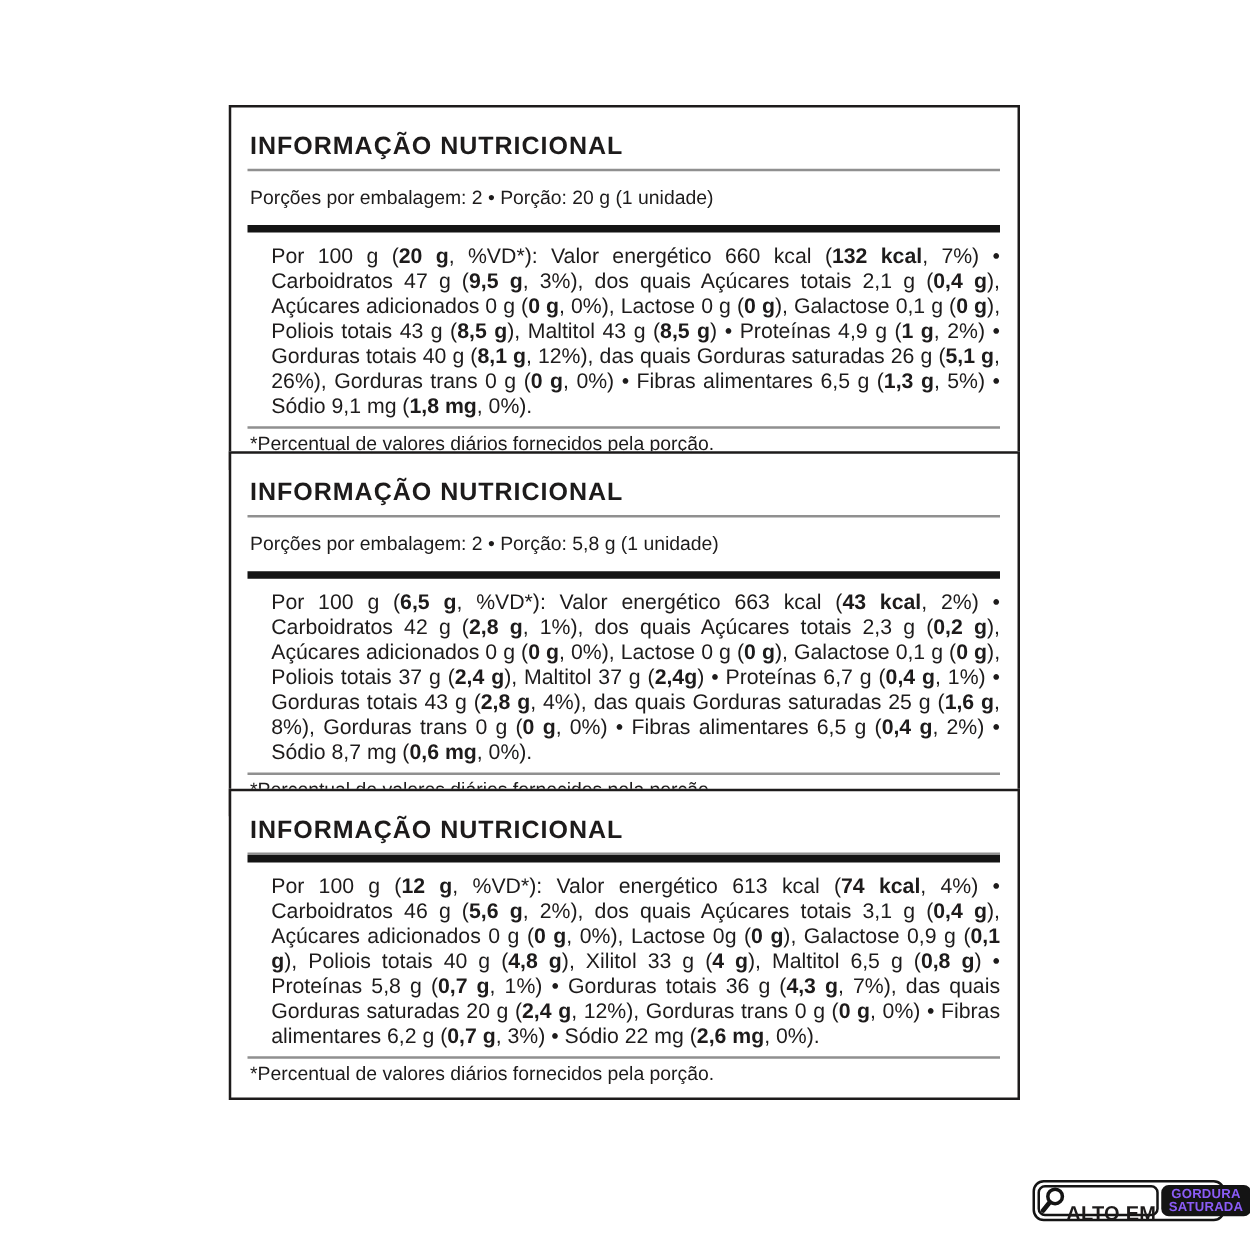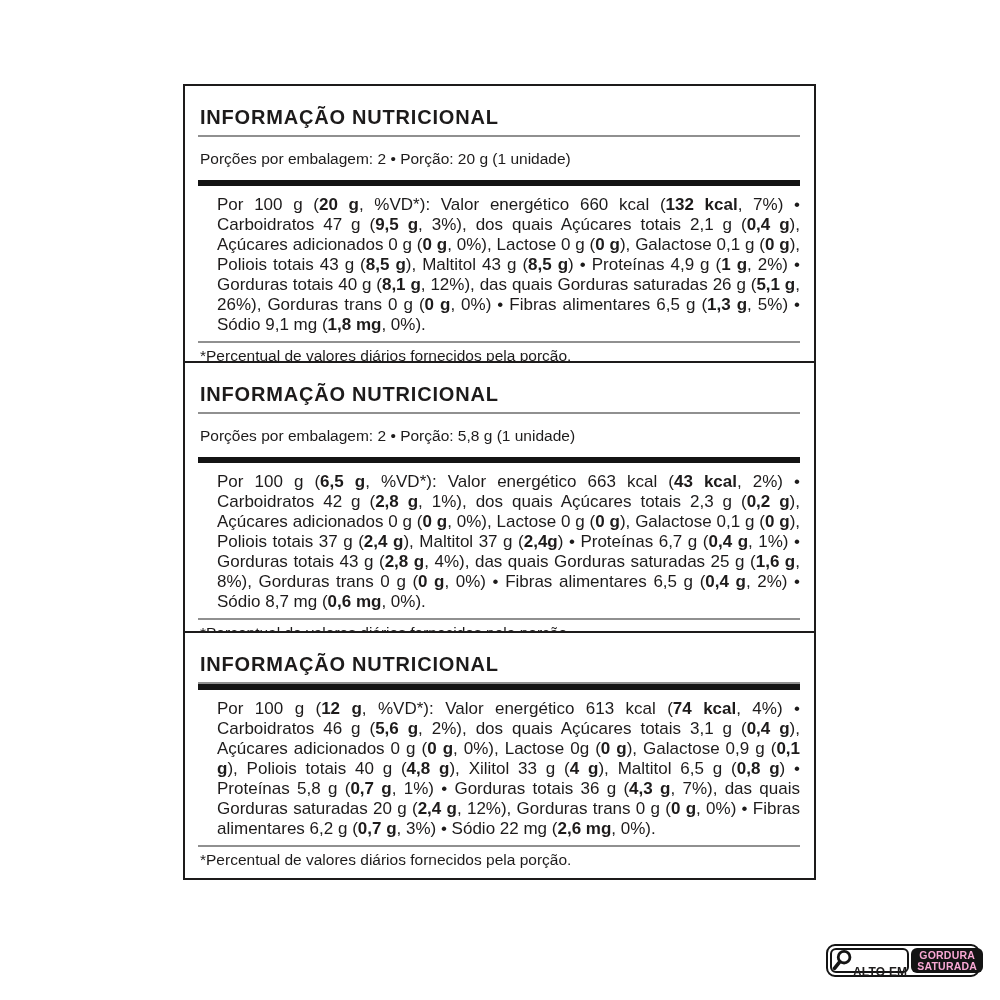--- a/index.html
+++ b/index.html
@@ -77,31 +77,31 @@
     box-sizing: border-box;
     border: 2px solid #141414;
     border-radius: 6px;
     display: flex;
     align-items: center;
     justify-content: center;
     gap: 0px;
     background: #ffffff;
   }
   .badge-left .alto-em {
-    font-size: 12px;
+    font-size: 16px;
     font-weight: bold;
     letter-spacing: 0.2px;
     white-space: nowrap;
     margin-top: 22px;
   }
   .badge-right {
     box-sizing: border-box;
     background: #141414;
     border-radius: 6px;
-    color: #f9a8d4;
+    color: #8b5cf6;
     display: flex;
     flex-direction: column;
     align-items: center;
     justify-content: center;
     padding: 0 6px;
   }
   .badge-right span {
     font-size: 10.5px;
     font-weight: bold;
     line-height: 11px;

